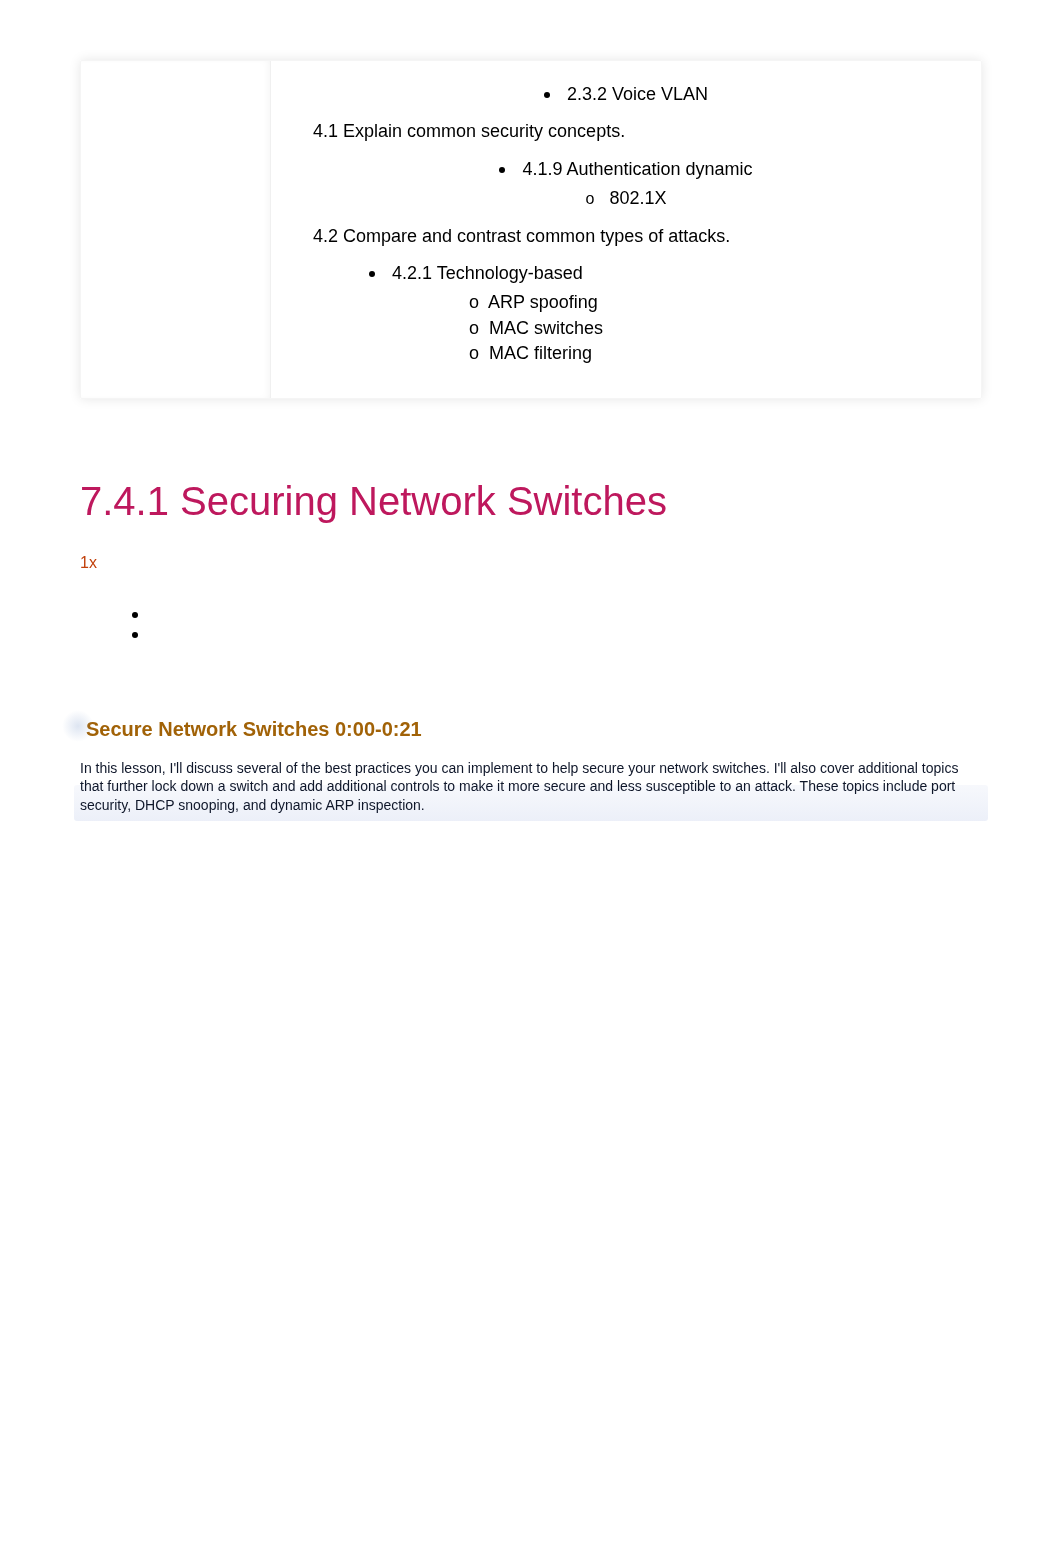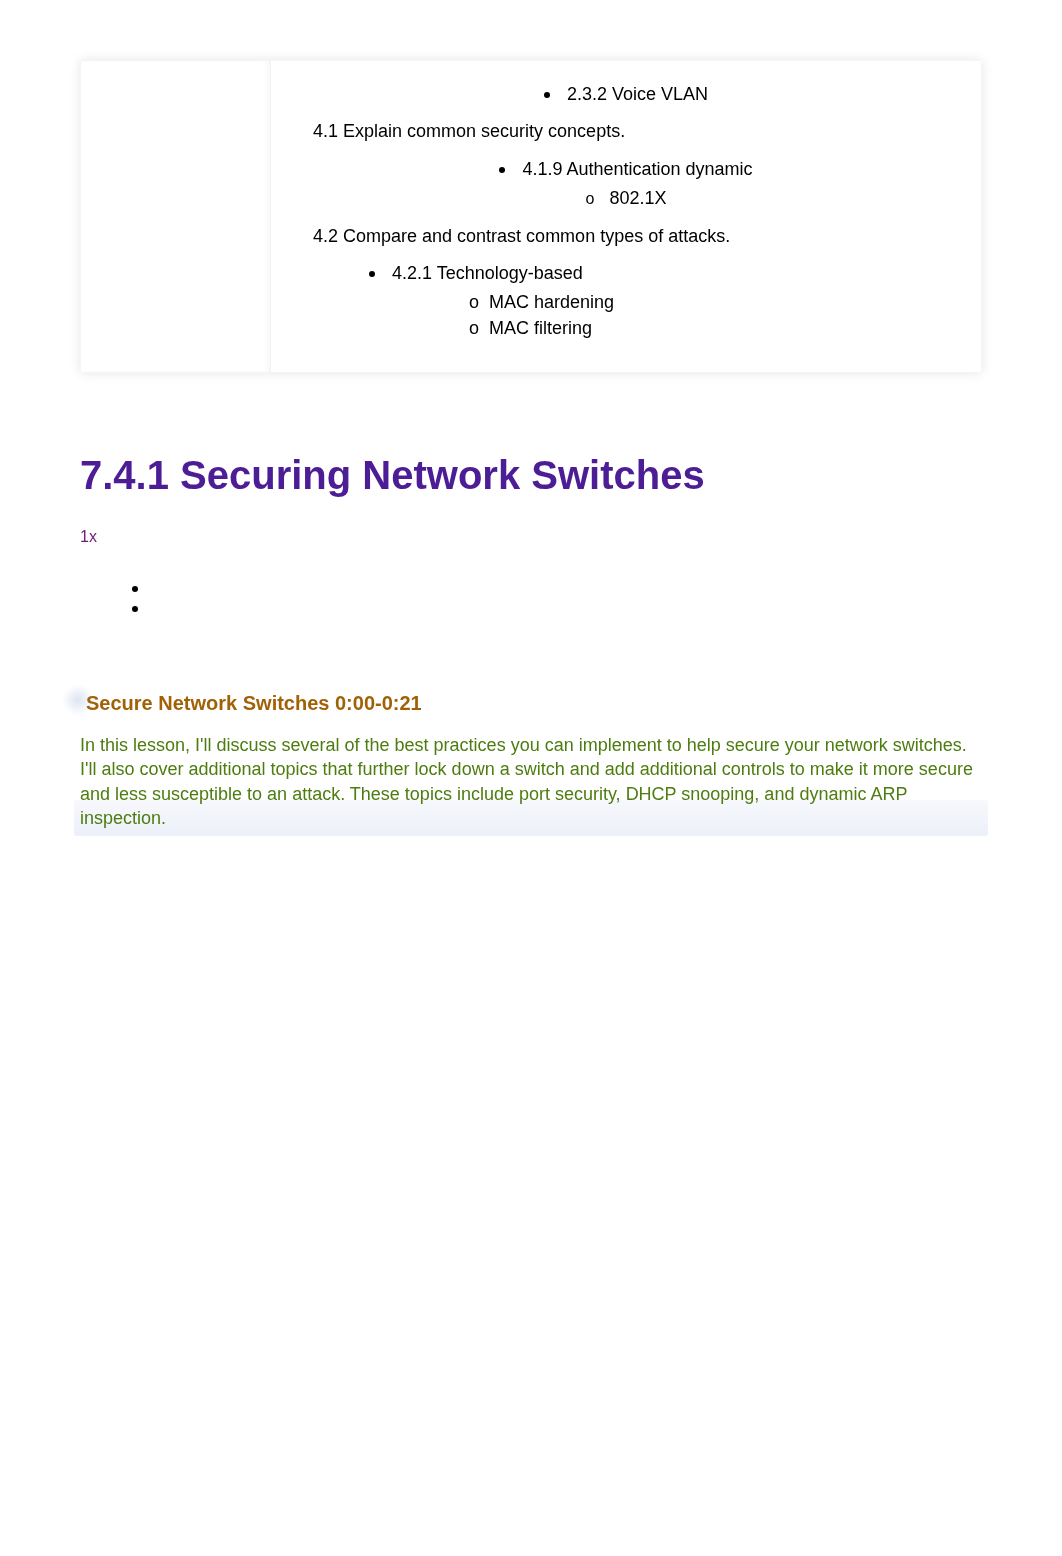--- a/index.html
+++ b/index.html
@@ -39,27 +39,27 @@
     }
     .obj-l1 { text-align: center; }
     .obj-l1-alt { text-align: left; padding-left: 68px; margin-top: 14px; }
     .section-line { margin: 14px 0 14px 0; padding-left: 12px; }
     .sub-o-list { text-align: center; }
     .sub-o-list .o-label { font-family: Arial; font-size: 16px; margin-right: 10px; }
     .sub-o-list-left { text-align: left; padding-left: 168px; }
     .sub-o-list-left .row { margin-bottom: 2px; }
     h1.page-title {
       font-size: 40px;
-      font-weight: 700;
-      color: #4c1d95;
+      font-weight: 400;
+      color: #be185d;
       margin-bottom: 30px;
     }
     .speed {
       font-size: 16px;
-      color: #701a75;
+      color: #c2410c;
       margin-bottom: 40px;
     }
     .two-bullets { padding-left: 52px; margin-bottom: 80px; }
     .two-bullets .dot {
       display: block;
       width: 6px; height: 6px;
       background: #000;
       border-radius: 50%;
       margin-bottom: 14px;
     }
@@ -75,22 +75,22 @@
       content: "";
       position: absolute;
       left: -18px;
       top: -8px;
       width: 32px;
       height: 32px;
       background: radial-gradient(circle, rgba(120,150,200,0.25) 0%, rgba(120,150,200,0.0) 70%);
       border-radius: 50%;
     }
     .body-text {
-      font-size: 18px;
-      color: #4d7c0f;
+      font-size: 14px;
+      color: #0f172a;
       line-height: 1.35;
       position: relative;
     }
     .highlight-strip {
       position: absolute;
       bottom: -6px;
       left: -6px;
       right: -6px;
       height: 36px;
       background: linear-gradient(to bottom, rgba(150,170,220,0.08), rgba(150,170,220,0.18));
@@ -123,21 +123,25 @@
 
     <div class="section-line">4.2 Compare and contrast common types of attacks.</div>
 
     <div class="obj-item obj-l1-alt">
       <span class="bullet-dot"></span>
       <span>4.2.1 Technology-based</span>
     </div>
     <div class="sub-o-list-left">
       <div class="row">
         <span class="o-label">o</span>&nbsp;
-        <span>MAC hardening</span>
+        <span>ARP spoofing</span>
+      </div>
+      <div class="row">
+        <span class="o-label">o</span>&nbsp;
+        <span>MAC switches</span>
       </div>
     </div>
 
 
     <div class="sub-o-list-left">
       <div class="row">
         <span class="o-label">o</span>&nbsp;
         <span>MAC filtering</span>
       </div>
     </div>

